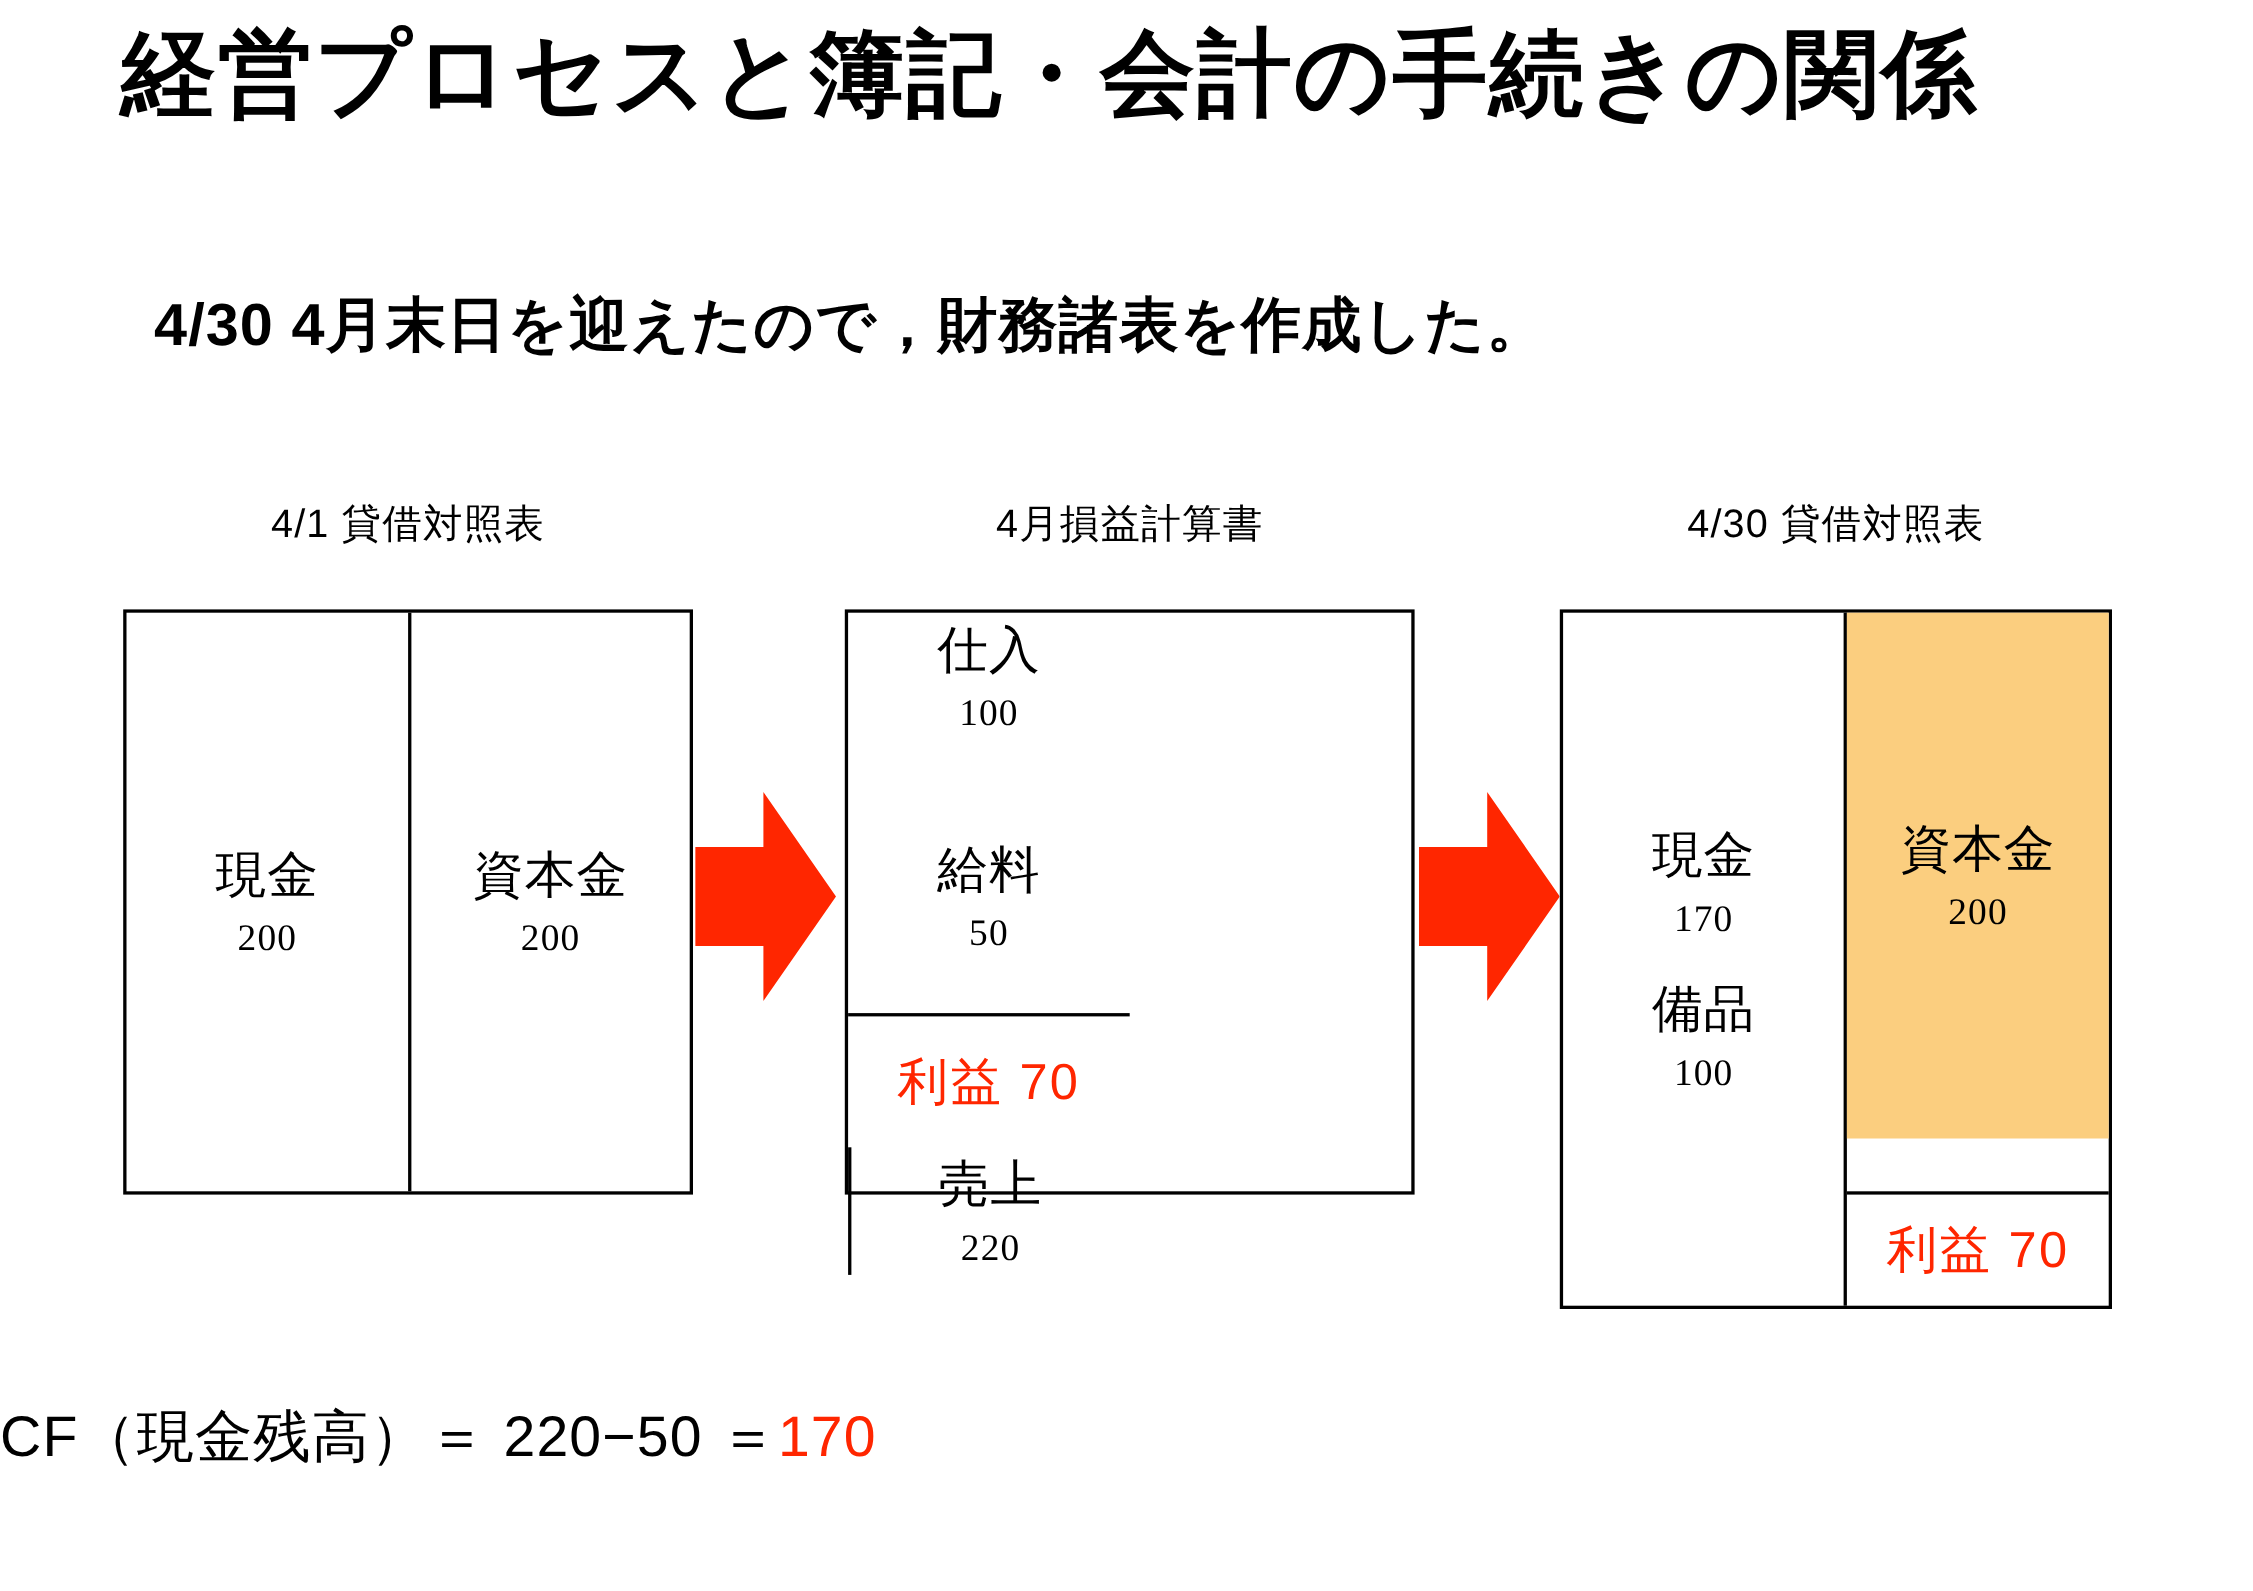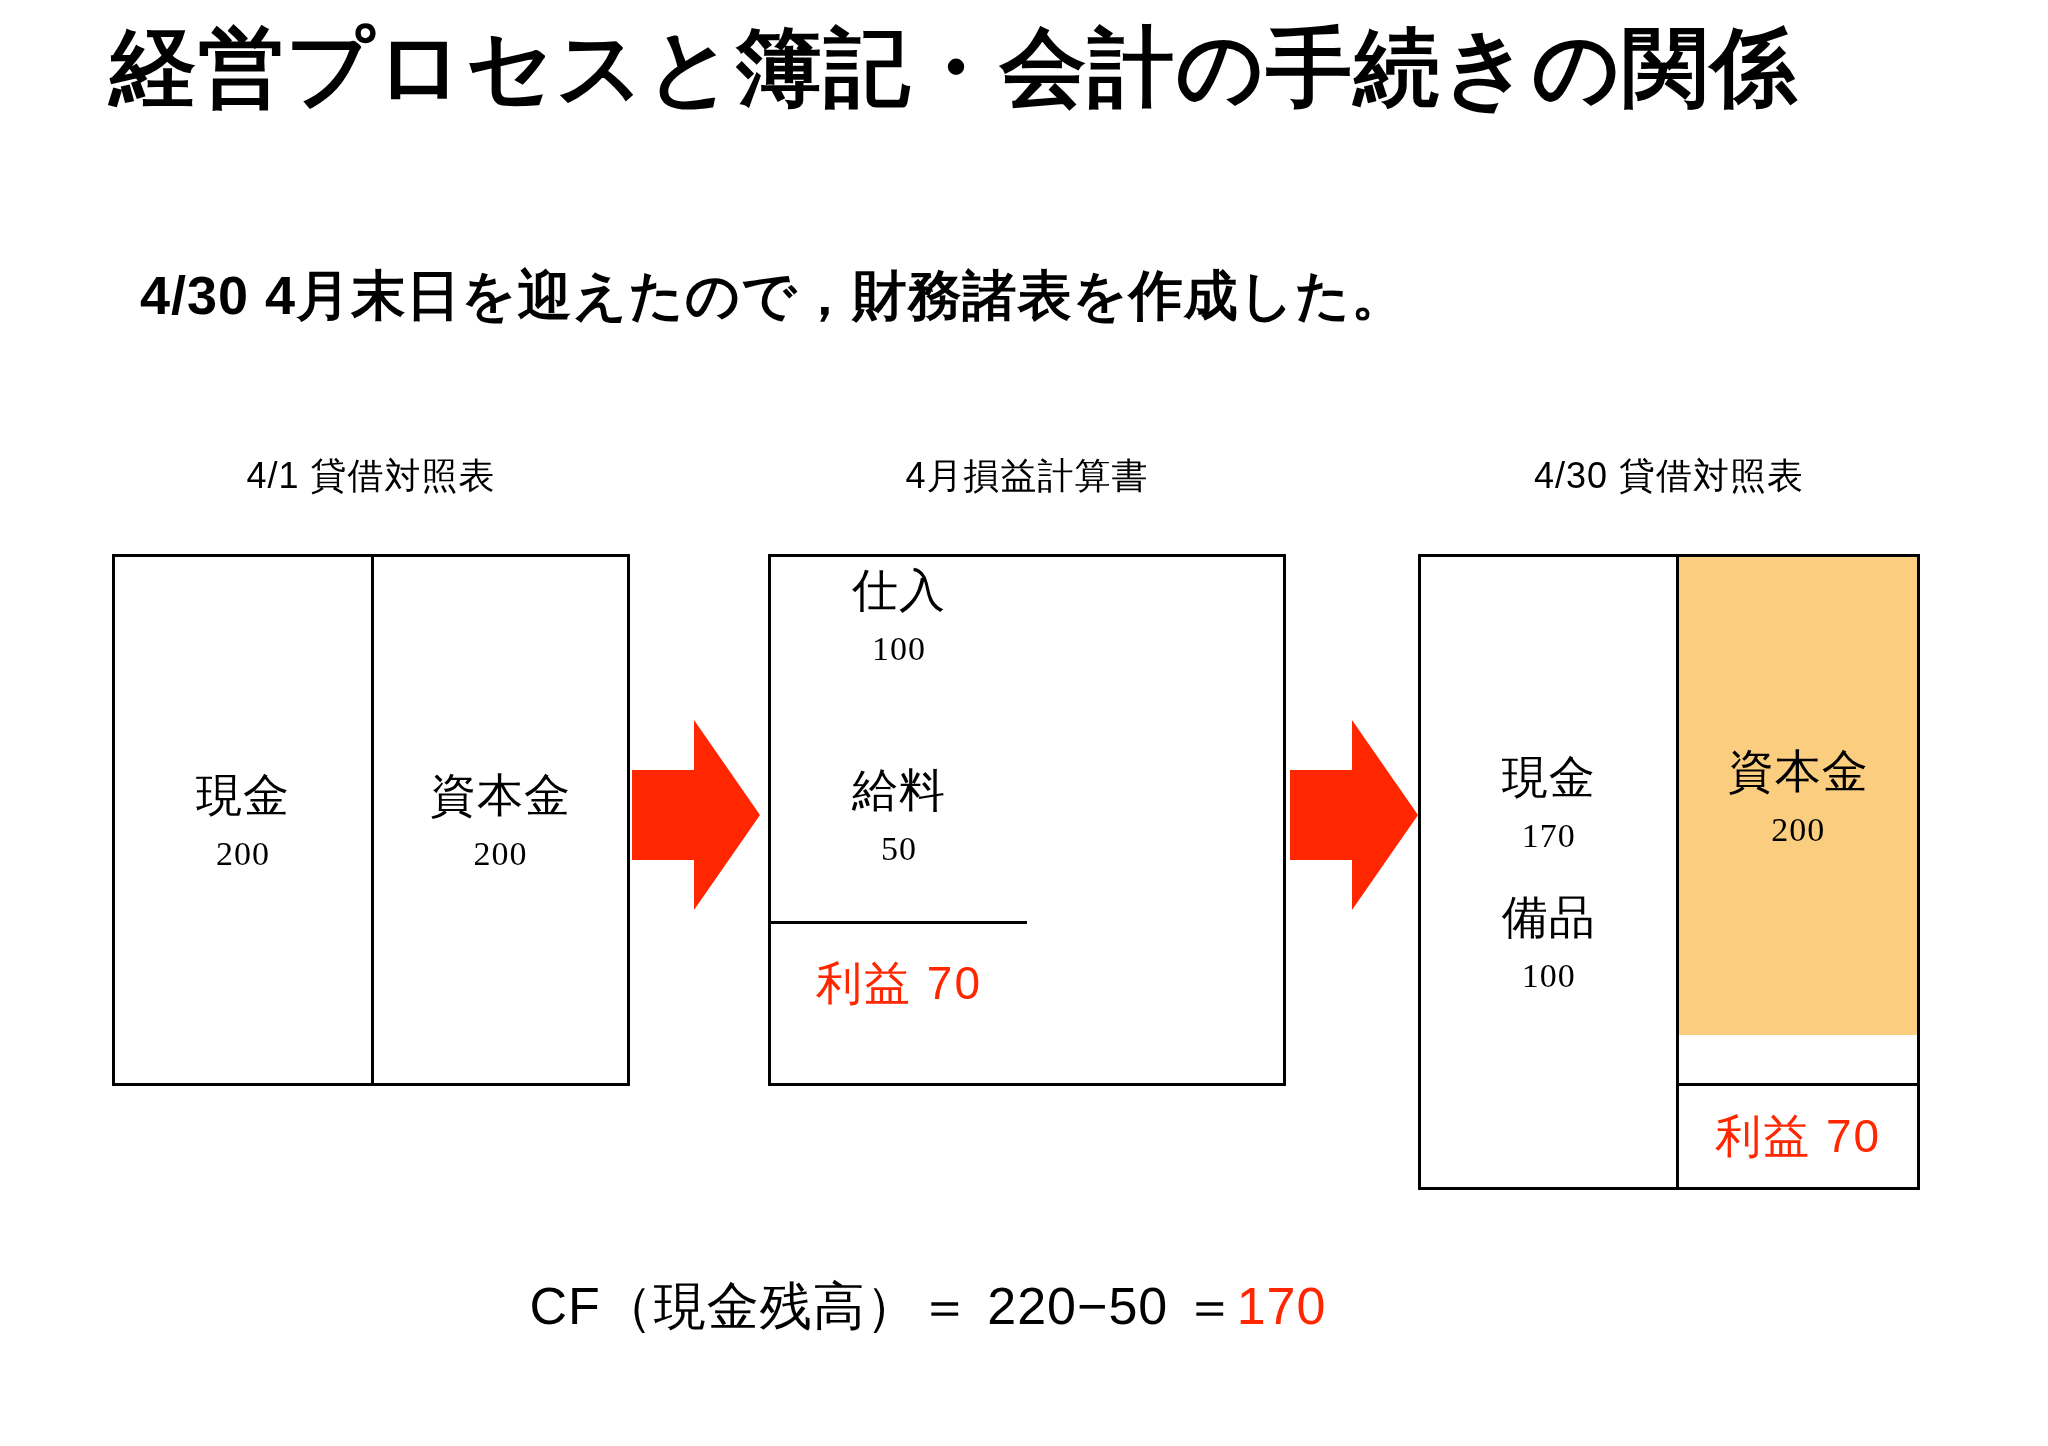--- a/index.html
+++ b/index.html
@@ -141,21 +141,20 @@
   }
   #arrow-1 { left: 632px;  top: 720px; }
   #arrow-2 { left: 1290px; top: 720px; }
 
   
   #cf-formula {
     position: absolute;
     left: 0;
     top: 1272px;
     width: 1856px;
-    text-align: center;
     font-size: 52px;
     font-weight: normal;
     letter-spacing: 1px;
     white-space: nowrap;
   }
   #cf-formula .red { color: #FF2600; }
 </style>
 </head>
 <body>
 
@@ -203,20 +202,26 @@
       <div class="pl-entry">
         <div>給料</div>
         <div class="amount">50</div>
       </div>
     </div>
     <div class="cell divider-top" style="height:122px;">
       <span class="profit-text">利益 70</span>
     </div>
   </div>
 
+  <div class="col col-right">
+    <div class="cell cell-grow">
+      <span>売上</span>
+      <span class="amount">220</span>
+    </div>
+  </div>
 </div>
 
 <div class="arrow" id="arrow-2">
   <svg viewBox="0 0 128 190" width="128" height="190" preserveAspectRatio="none">
     <polygon points="0,50 62,50 62,0 128,95 62,190 62,140 0,140" fill="#FF2600"></polygon>
   </svg>
 </div>
 
 <div class="stmt-box" id="box-bs-close">
 

